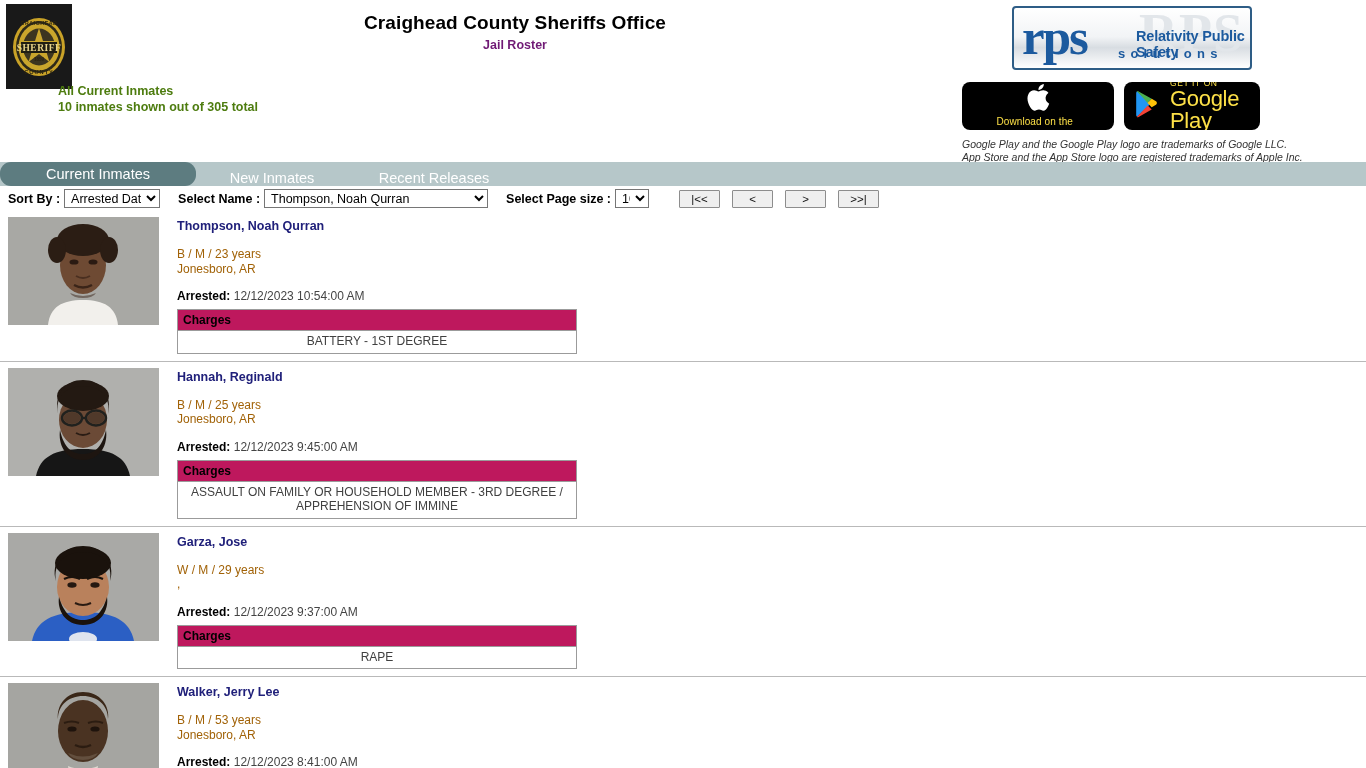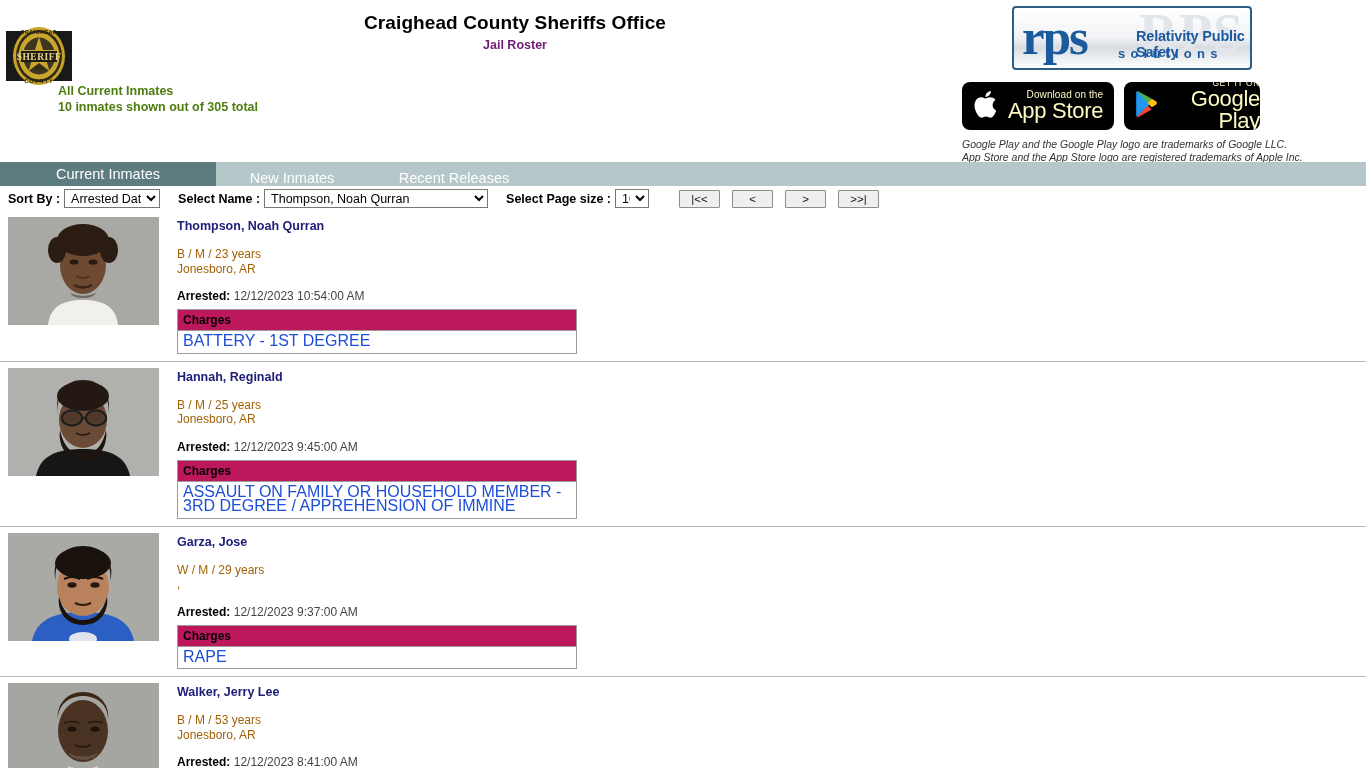--- a/index.html
+++ b/index.html
@@ -15,23 +15,23 @@
 
   
   .header {
     position: relative;
     width: 1366px;
     height: 162px;
   }
   .badge-logo {
     position: absolute;
     left: 6px; top: 4px;
-    width: 66px; height: 50px;
+    width: 66px; height: 85px;
     background: #191919;
-    display: flex; align-items: center; justify-content: center; margin-top: 27px;
+    display: flex; align-items: center; justify-content: center;
   }
   .badge-logo svg { display:block; }
 
   .title-block {
     position: absolute;
     left: 0; top: 12px;
     width: 1030px;
     text-align: center;
   }
   .site-title {
@@ -107,24 +107,24 @@
 
   .store-badge {
     position: absolute;
     background: #000;
     border-radius: 8px;
     height: 48px;
     display: flex;
     align-items: center;
     overflow: hidden;
   }
-  .store-apple { left: 962px; top: 82px; width: 152px; padding-left: 12px; }
+  .store-apple { left: 962px; top: 82px; width: 152px; padding-left: 12px; flex-direction: column; }
   .store-google { left: 1124px; top: 82px; width: 136px; padding-left: 10px; }
   .store-icon { flex: 0 0 auto; margin-right: 8px; }
-  .store-txt { color: #fef9c3; line-height: 1.02; text-align: right; }
+  .store-txt { color: #fde047; line-height: 1.02; }
   .store-small { font-size: 10px; letter-spacing: 0.1px; display:block; }
   .store-small-caps { font-size: 8.5px; letter-spacing: 0.6px; display:block; }
   .store-big { font-size: 22px; font-weight: 400; display:block; letter-spacing: -0.3px; }
 
   .trademark {
     position: absolute;
     left: 962px; top: 138px;
     font-size: 10.5px;
     font-style: italic;
     line-height: 12.5px;
@@ -146,22 +146,23 @@
     align-items: center;
     justify-content: center;
     font-size: 14.5px;
     color: #ffffff;
     cursor: pointer;
     padding: 16px 14px;
     user-select: none;
   }
   .tab.active {
     background: #5d7c80;
-    width: 216px;
+    width: 196px;
     padding: 0;
+    border-radius: 11px;
   }
   .tab.inactive { width: 152px; }
   .tab.inactive.wide { width: 172px; }
 
   
   .controls {
     position: relative;
     width: 1366px;
     height: 25px;
     display: flex;
@@ -263,24 +264,25 @@
   .charges-table th {
     background: #be185d;
     text-align: left;
     font-size: 12px;
     font-weight: bold;
     color: #000;
     padding: 3px 5px;
     border-bottom: 1px solid #9b9b9b;
   }
   .charges-table td {
-    font-size: 16px;
-    color: #1d4ed8;
+    font-size: 12px;
+    color: #404040;
     padding: 3px 5px 4px 5px;
     line-height: 14.5px;
+    text-align: center;
   }
 </style>
 </head>
 <body>
 
 <div class="header">
 
   <div class="badge-logo">
     <svg width="58" height="62" viewBox="0 0 58 62">
       <ellipse cx="29" cy="31" rx="26" ry="29" fill="#c9a227"></ellipse>

